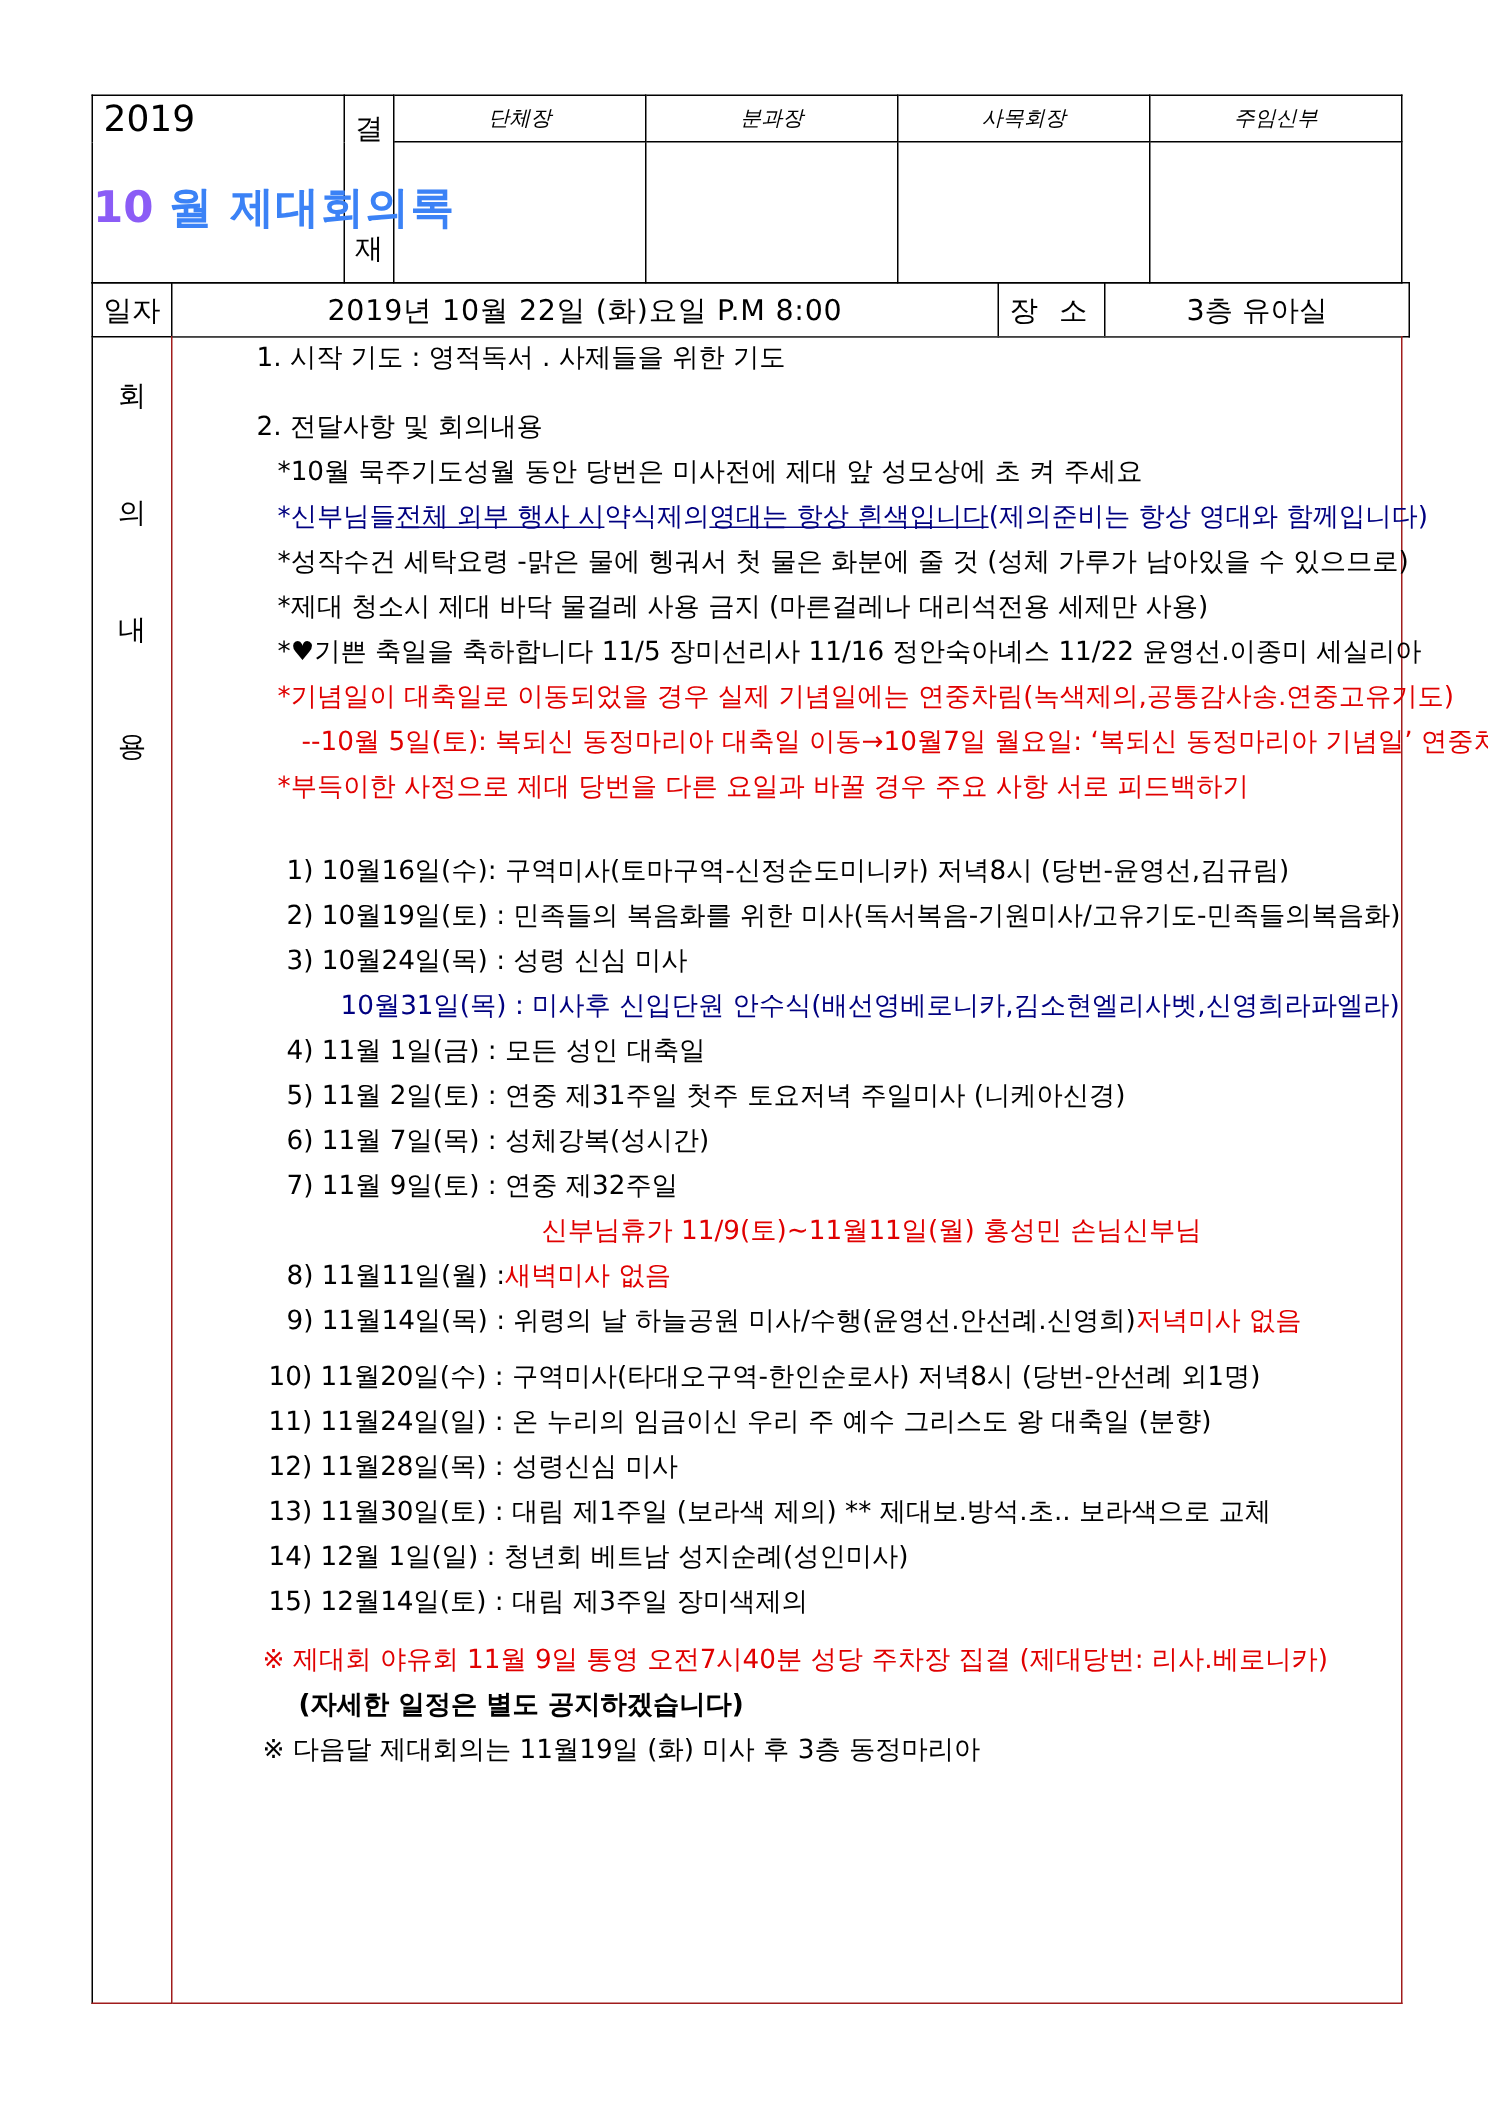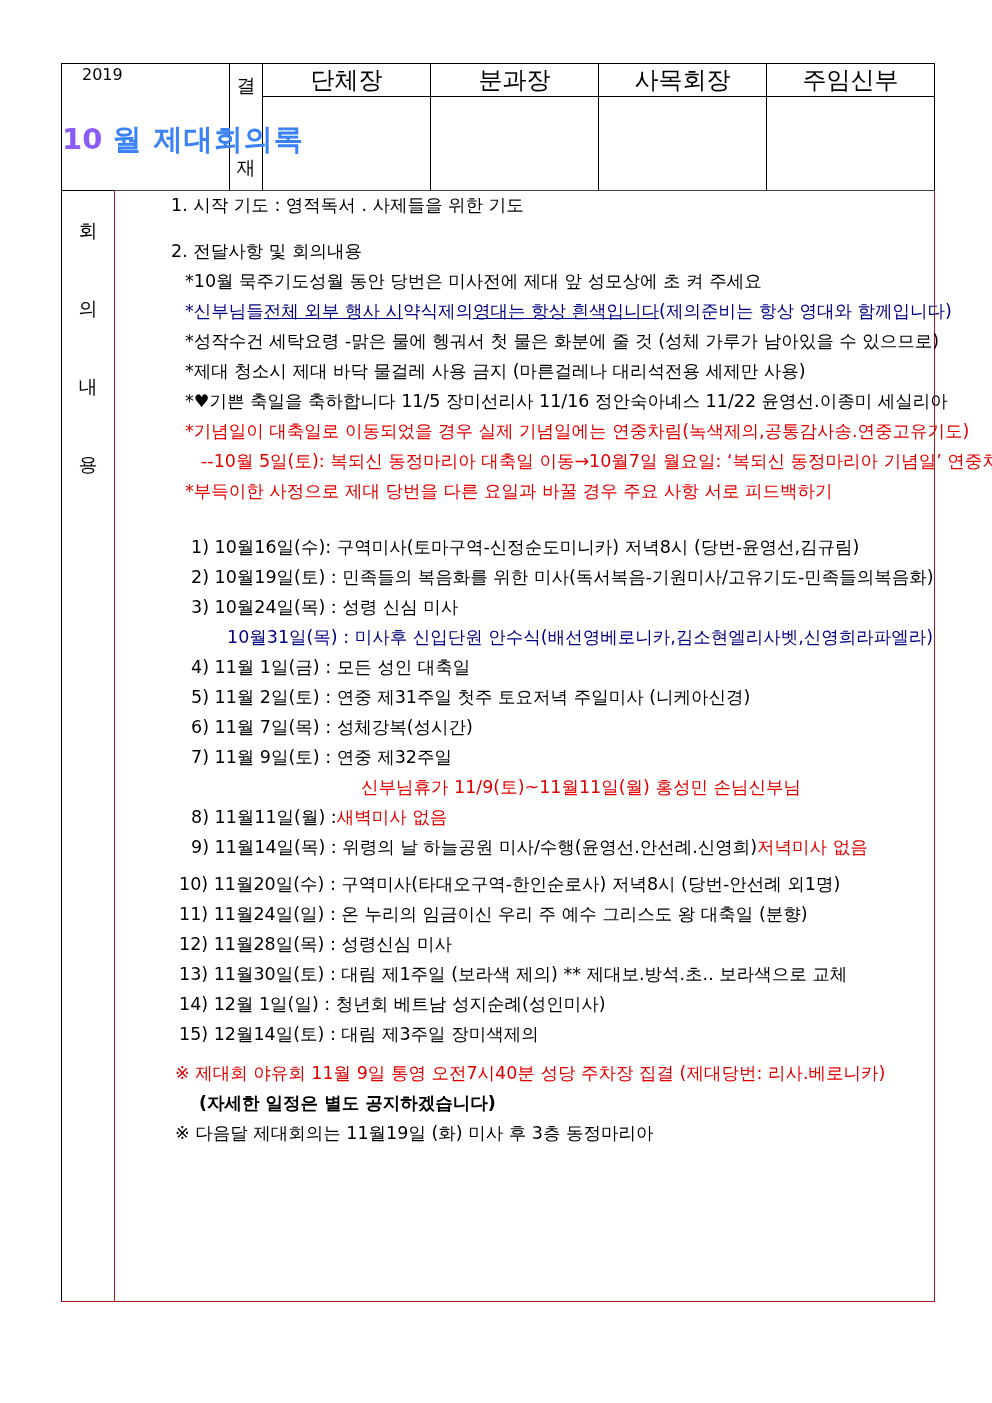--- a/index.html
+++ b/index.html
@@ -40,23 +40,23 @@
   }
 
   .title-cell {
     position: relative;
     height: 124px;
     text-align: center;
     vertical-align: middle;
   }
   .year-label {
     position: absolute;
-    left: 20px;
+    left: 7px;
     top: 3px;
-    font-size: 16px;
+    font-size: 24px;
     line-height: 1;
     letter-spacing: 0px;
   }
   .doc-title {
     font-size: 29px;
     letter-spacing: 1px;
     padding-top: 26px;
     white-space: nowrap;
   }
   .doc-title .month-num {
@@ -84,21 +84,22 @@
   .approval-label-cell .ap-bot {
     position: absolute;
     left: 0;
     right: 0;
     bottom: 9px;
     text-align: center;
   }
 
   .sig-head {
     height: 30px;
-    font-size: 24px;
+    font-size: 14px;
+    font-style: italic;
   }
   .sig-body {
     height: 93px;
   }
 
   
   .date-table {
     border-collapse: collapse;
     table-layout: fixed;
     width: 874px;
@@ -204,20 +205,30 @@
     </tr>
     <tr>
       <td class="sig-body"></td>
       <td class="sig-body"></td>
       <td class="sig-body"></td>
       <td class="sig-body"></td>
     </tr>
   </tbody>
     </table>
 
+  <table class="date-table">
+    <tbody>
+        <tr>
+      <td class="cell-ilja">일자</td>
+      <td class="cell-datetext">2019년  10월  22일 (화)요일  P.M 8:00</td>
+      <td class="cell-jangso">장 소</td>
+      <td class="cell-place">3층 유아실</td>
+    </tr>
+  </tbody>
+    </table>
 
   <table class="body-table">
     <tbody>
         <tr>
       <td class="vert-label-cell">
         <span class="vert-label">회</span>
         <span class="vert-label">의</span>
         <span class="vert-label">내</span>
         <span class="vert-label">용</span>
       </td>

